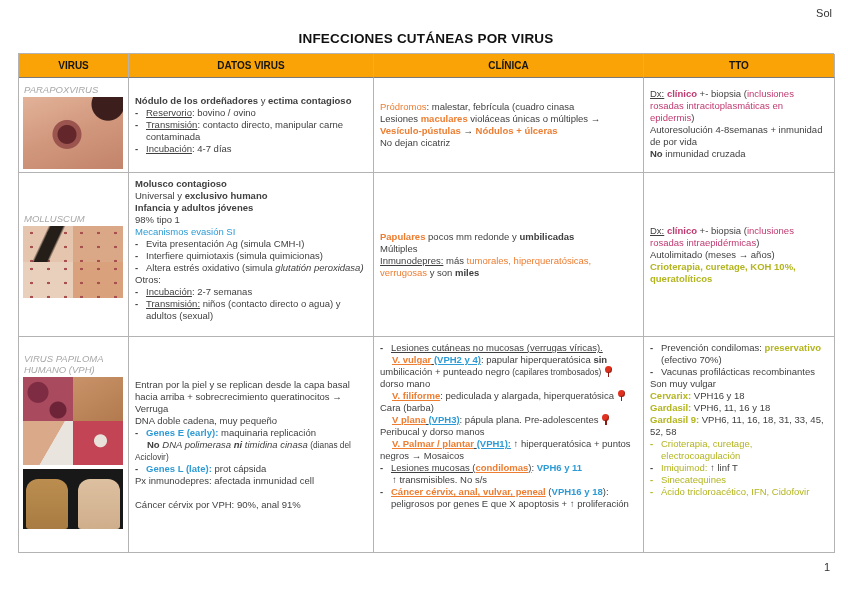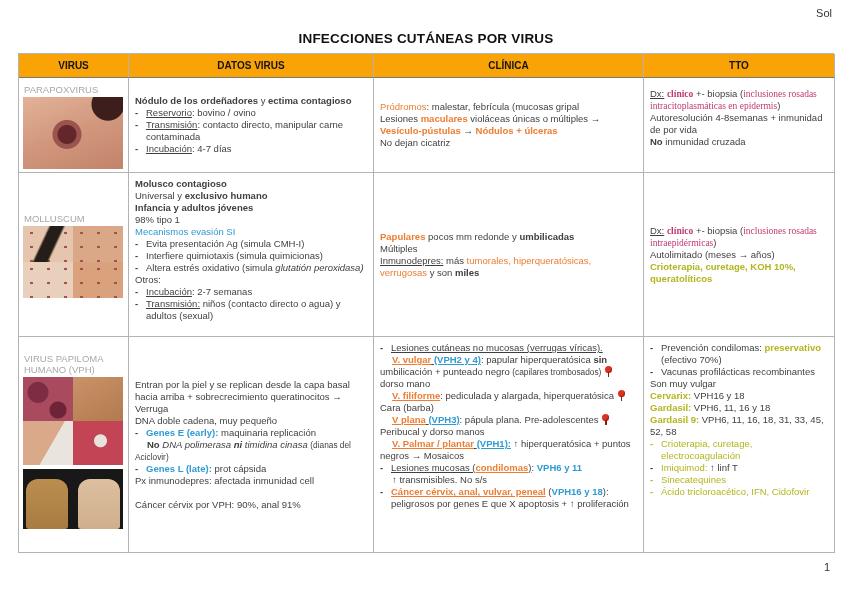--- a/index.html
+++ b/index.html
@@ -15,37 +15,37 @@
     grid-template-rows:24px 95px 164px 216px;
     border-top:1px solid #b3b3b3; border-left:1px solid #b3b3b3; }
   .cell { border-right:1px solid #b3b3b3; border-bottom:1px solid #b3b3b3; overflow:hidden; }
   .hcell { background:#f9a306; display:flex; align-items:center; justify-content:center;
     font-size:10px; font-weight:bold; color:#151515; border-bottom:1px solid #7a7a7a; }
 
   .body-cell { padding:5px 6px; font-size:9.5px; line-height:12px; }
   .vc { display:flex; flex-direction:column; justify-content:center; }
 
   .virus-cell { padding:4px; }
-  .vlabel { color:#a8a8a8; font-size:9.5px; line-height:11px; margin:2px 0 2px 1px; }
+  .vlabel { font-style:italic; color:#a8a8a8; font-size:9.5px; line-height:11px; margin:2px 0 2px 1px; }
   .mt36 { margin-top:36px; }
   .mt12 { margin-top:12px; }
 
   
   .blk { margin:0; }
   .blk.li { display:flex; }
   .blk.li .dash { flex:0 0 11px; font-weight:bold; }
   .blk.li .seg-wrap { flex:1; }
   .blk.ind { text-indent:12px; }
   .blk.gap { margin-top:12px; }
   .b { font-weight:bold; }
   .i { font-style:italic; }
   .u { text-decoration:underline; }
   .or { color:#ed7d31; }
   .bl { color:#2e9bd5; }
-  .pk { color:#c03970;font-family:Liberation Serif, serif; }
+  .pk { color:#c03970; }
   .ol { color:#b3b51e; }
   .sm { font-size:8.3px; }
 
   
   .pin { display:inline-block; width:8px; height:11px; position:relative; vertical-align:-2px; }
   .pin::before { content:""; position:absolute; top:0; left:1px; width:7px; height:7px; border-radius:50%;
     background:#e0301e; box-shadow:inset -1px -1px 0 rgba(0,0,0,.3); }
   .pin::after { content:""; position:absolute; top:6px; left:4px; width:1.5px; height:5px; background:#8a1a12; }
 
   
@@ -102,21 +102,21 @@
         <div class="blk li">
           <span class="dash">-</span>
           <span class="seg-wrap"><span class="u">Transmisión</span><span>: contacto directo, manipular carne contaminada</span></span>
         </div>
         <div class="blk li">
           <span class="dash">-</span>
           <span class="seg-wrap"><span class="u">Incubación</span><span>: 4-7 días</span></span>
         </div>
       </div>
     <div class="cell body-cell vc">
-        <div class="blk p"><span class="seg-wrap"><span class="or">Pródromos</span><span>: malestar, febrícula (mucosas gripal</span></span></div>
+        <div class="blk p"><span class="seg-wrap"><span class="or">Pródromos</span><span>: malestar, febrícula (cuadro cinasa</span></span></div>
         <div class="blk p"><span class="seg-wrap"><span>Lesiones </span><span class="or b">maculares</span><span> violáceas únicas o múltiples →</span></span></div>
         <div class="blk p"><span class="seg-wrap"><span class="or b">Vesículo-pústulas</span><span> → </span><span class="or b">Nódulos + úlceras</span></span></div>
         <div class="blk p"><span class="seg-wrap"><span>No dejan cicatriz</span></span></div>
       </div>
     <div class="cell body-cell" style="padding-top:10px">
         <div class="blk p"><span class="seg-wrap"><span class="u">Dx:</span><span> </span><span class="pk b">clínico</span><span> +- biopsia (</span><span class="pk">inclusiones rosadas intracitoplasmáticas en epidermis</span><span>)</span></span></div>
         <div class="blk p"><span class="seg-wrap"><span>Autoresolución 4-8semanas + inmunidad de por vida</span></span></div>
         <div class="blk p"><span class="seg-wrap"><span class="b">No</span><span> inmunidad cruzada</span></span></div>
       </div>
 

